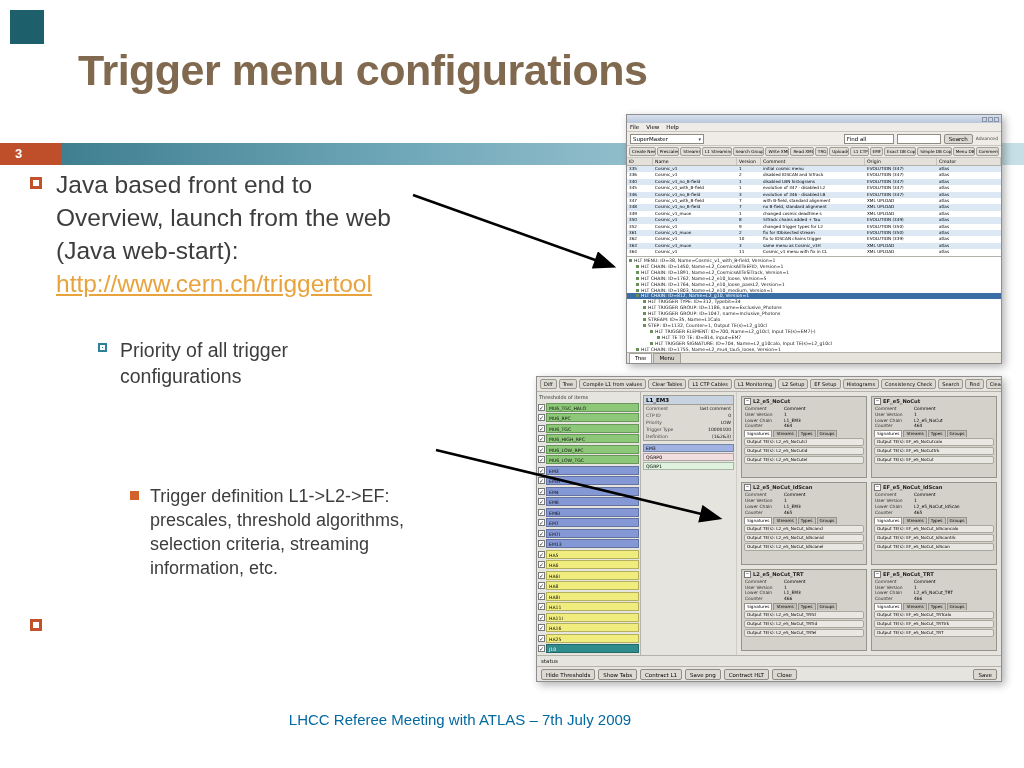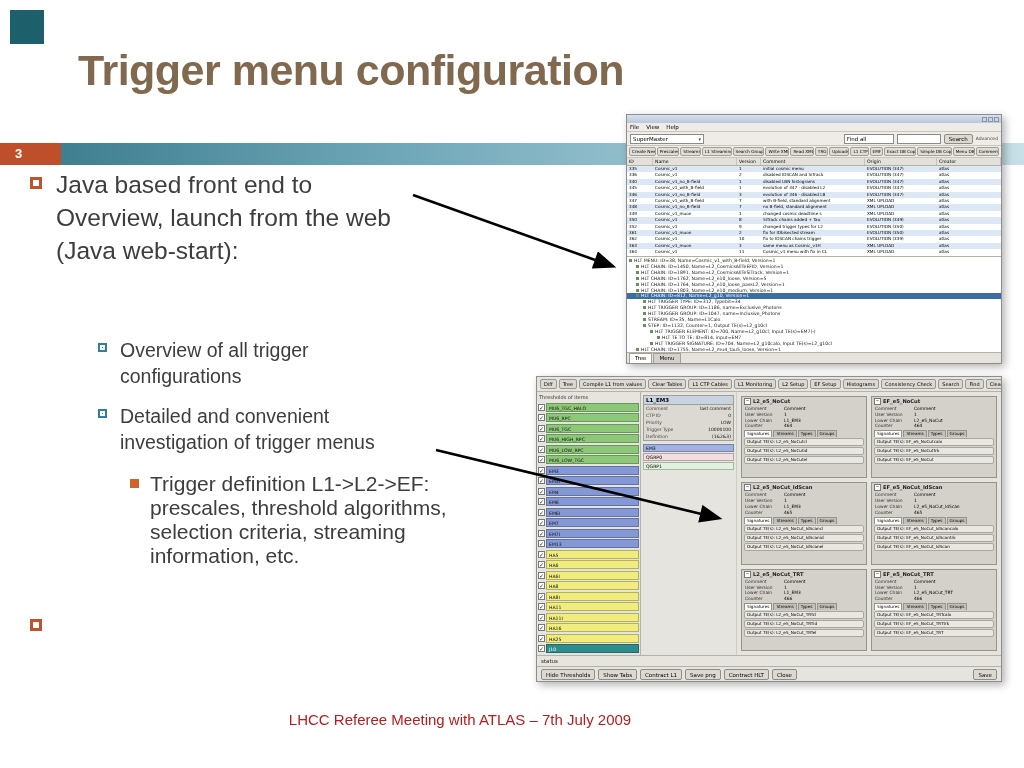--- a/index.html
+++ b/index.html
@@ -3,32 +3,32 @@
 <meta charset="utf-8">
 <style>
   *{box-sizing:border-box;margin:0;padding:0}
   body{width:1024px;height:768px;font-family:"Liberation Sans",sans-serif;background:#fff}
   .slide{position:relative;width:1024px;height:768px;overflow:hidden;background:#fff}
 
   .corner-sq{position:absolute;left:10px;top:10px;width:34px;height:34px;background:#1d5f6b}
   .title{position:absolute;left:78px;top:46px;font-size:43px;font-weight:600;color:#80694e;letter-spacing:-.5px}
   .page-box{position:absolute;left:0;top:143px;width:61px;height:22px;background:#bf4e2a;color:#fff;font-size:13px;font-weight:bold;line-height:22px;padding-left:15px}
   .band{position:absolute;left:61px;top:143px;width:963px;height:22px;background:linear-gradient(90deg,#3f7f90 0%,#6fa7b8 35%,#a9cdd8 75%,#c7dfe6 100%)}
-  .footer{position:absolute;left:0;top:711px;width:920px;text-align:center;color:#b91c1c;font-size:15px}
+  .footer{position:absolute;left:0;top:711px;width:920px;text-align:center;color:#0369a1;font-size:15px}
 
   .b-item{position:absolute;display:flex;color:#3d3d3d}
   .pre{white-space:pre-line}
   .blt1{flex:none;width:12px;height:12px;border:3px solid #c0522c;margin:9px 14px 0 0;background:#fff}
   .blt2{flex:none;width:5px;height:5px;background:#2f7f96;border:2px solid #fff;outline:2.5px solid #2f7f96;margin:8px 15px 0 4px}
   .blt3{flex:none;width:9px;height:9px;background:#d2622a;margin:7px 11px 0 0}
   .b1{left:30px;top:168px;width:490px;font-size:24.5px;line-height:33px}
   .b5{left:30px;top:610px;width:490px;font-size:24.5px;line-height:33px}
   .b2{left:96px;top:337px;width:400px;font-size:19.5px;line-height:26px}
   .b3{left:96px;top:403px;width:420px;font-size:19.5px;line-height:26px}
-  .b4{left:130px;top:472px;width:380px;font-size:21px;line-height:24px}
+  .b4{left:130px;top:484px;width:380px;font-size:18px;line-height:24px}
   .weblink{color:#e8a33d;text-decoration:underline;cursor:pointer}
 
   
   .app1{position:absolute;left:626px;top:114px;width:376px;height:250px;background:#efece7;border:1px solid #8e8e8e;box-shadow:3px 3px 8px rgba(0,0,0,.3);font-family:"DejaVu Sans",sans-serif;display:flex;flex-direction:column;overflow:hidden;z-index:10}
   .a1-title{height:8px;background:linear-gradient(#d7e0ee,#b9c7dc);display:flex;justify-content:flex-end;align-items:center;padding:0 2px}
   .winb{display:flex;gap:1px}
   .winb i{width:5px;height:5px;background:#cfd6e2;border:1px solid #8b94a6}
   .a1-menu{height:9px;display:flex;gap:7px;align-items:center;padding:0 3px;border-bottom:1px solid #c9c5bf}
   .a1-menu-item{font-size:5.5px}
   .a1-toolbar{height:14px;display:flex;align-items:center;gap:3px;padding:0 3px;border-bottom:1px solid #c9c5bf}
@@ -100,41 +100,37 @@
   .a2-save{margin-left:auto}
 
   .arrows{position:absolute;left:0;top:0;pointer-events:none;z-index:40}
 </style>
 </head>
 <body>
 
 <div class="slide">
 
   <div class="corner-sq"></div>
-  <h1 class="title">Trigger menu configuration</h1>
+  <h1 class="title">Trigger menu configurations</h1>
   <div class="page-box">3</div>
   <div class="band"></div>
 
   <div class="b-item b1">
     <span class="blt1"></span>
     <div>
       <div class="pre">Java based front end to
 Overview,  launch from the web
 (Java web-start):</div>
+      <div class="weblink">http://www.cern.ch/triggertool</div>
     </div>
   </div>
   <div class="b-item b2">
     <span class="blt2"></span>
-    <div class="pre">Overview of all trigger
+    <div class="pre">Priority of all trigger
 configurations</div>
-  </div>
-  <div class="b-item b3">
-    <span class="blt2"></span>
-    <div class="pre">Detailed and convenient
-investigation of trigger menus</div>
   </div>
   <div class="b-item b4">
     <span class="blt3"></span>
     <div class="pre">Trigger definition L1-&gt;L2-&gt;EF:
 prescales, threshold algorithms,
 selection criteria, streaming
 information, etc.</div>
   </div>
   <div class="b-item b5">
     <span class="blt1"></span>

